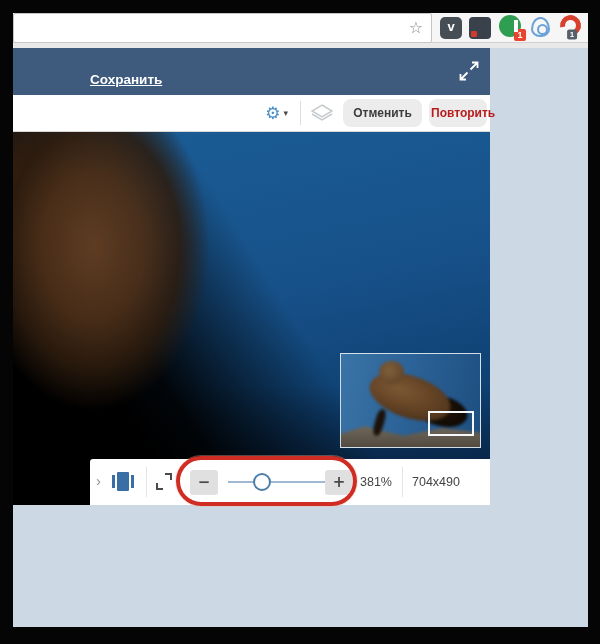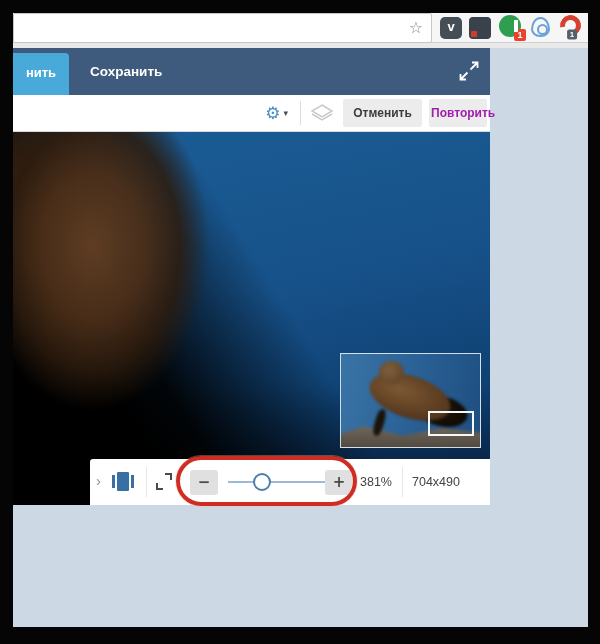--- a/index.html
+++ b/index.html
@@ -20,31 +20,31 @@
   .badge-red{position:absolute;right:-5px;bottom:-4px;min-width:12px;height:12px;background:#e8442e;border-radius:2px;color:#fff;font-size:9px;font-weight:bold;text-align:center;line-height:12px;padding:0 1px;}
   .ext-drop{left:531px;top:17px;width:19px;height:20px;border:2px solid #6aa2d8;border-radius:50% 50% 48% 48% / 62% 62% 40% 40%;}
   .ext-drop::after{content:"";position:absolute;left:4px;top:5px;width:7px;height:7px;border:2px solid #6aa2d8;border-radius:50%;}
   .ext-red{left:560px;top:15px;width:21px;height:21px;border:5px solid #d6402c;border-radius:50%;border-bottom-color:transparent;transform:rotate(35deg);}
   .badge-dark{position:absolute;right:-6px;bottom:-6px;min-width:10px;height:10px;background:#57606a;border-radius:2px;color:#fff;font-size:8px;font-weight:bold;text-align:center;line-height:10px;transform:rotate(-35deg);}
 
   
   .pagebg{position:absolute;left:13px;top:48px;width:575px;height:579px;background:#ccd8e3;}
   .ed-header{position:absolute;left:13px;top:48px;width:477px;height:47px;background:#3e5b7d;}
   .ed-tab{position:absolute;left:0;top:5px;width:56px;height:42px;background:#49a9d9;border-radius:0 4px 0 0;color:#fff;font-weight:bold;font-size:13px;line-height:40px;text-align:center;}
-  .ed-save{position:absolute;left:77px;top:0;height:47px;line-height:47px;color:#fff;font-weight:bold;font-size:13.5px;}
+  .ed-save{position:absolute;left:77px;top:8px;height:47px;line-height:47px;color:#fff;font-weight:bold;font-size:13.5px;text-decoration:underline;}
   .ed-expand{position:absolute;right:10px;top:12px;width:22px;height:22px;}
 
   .ed-toolbar{position:absolute;left:13px;top:95px;width:477px;height:37px;background:#fff;border-bottom:1px solid #d8d8d8;display:flex;align-items:center;justify-content:flex-end;padding-right:2px;}
   .gear{color:#4a8fc7;font-size:17px;font-family:"DejaVu Sans",sans-serif;margin-right:3px;}
   .caret{color:#4a4a4a;font-size:9px;margin-right:12px;font-family:"DejaVu Sans",sans-serif;}
   .tb-div{width:1px;height:24px;background:#ddd;margin-right:10px;}
   .layers{margin-right:10px;display:block;}
-  .btn{height:28px;background:#ececec;border:none;border-radius:2px;font-size:12px;font-weight:bold;padding:0 10px;margin-right:7px;}
+  .btn{height:28px;background:#ececec;border:none;border-radius:8px;font-size:12px;font-weight:bold;padding:0 10px;margin-right:7px;}
   .btn-undo{color:#3c3c3c;width:79px;}
-  .btn-redo{color:#a21caf;width:58px;padding:0 2px;margin-right:1px;}
+  .btn-redo{color:#b91c1c;width:58px;padding:0 2px;margin-right:1px;}
 
   
   .canvas{position:absolute;left:13px;top:132px;width:477px;height:373px;
     background:
       radial-gradient(ellipse 150px 210px at 80px 115px, rgba(97,62,35,.97) 0%, rgba(76,47,25,.93) 35%, rgba(45,28,14,.85) 58%, rgba(15,9,4,0) 78%),
       radial-gradient(ellipse 170px 150px at 0px 40px, rgba(54,33,17,.95), rgba(0,0,0,0) 72%),
       linear-gradient(58deg, #000 24%, rgba(0,0,0,.92) 32%, rgba(0,0,0,0) 56%),
       linear-gradient(to top, rgba(2,6,16,.55), rgba(0,0,0,0) 32%),
       linear-gradient(168deg, #1b5d96 0%, #175189 45%, #0f4274 72%, #0b3360 100%);
   }
@@ -103,21 +103,20 @@
   </div>
   <div class="ext ext-drop"></div>
   <div class="ext ext-red">
     <span class="badge-dark">1</span>
   </div>
   <div class="chrome-strip"></div>
 
   <div class="pagebg"></div>
 
   <div class="ed-header">
-    <div class="ed-tab">нить</div>
     <div class="ed-save">Сохранить</div>
     <svg class="ed-expand" viewBox="0 0 22 22">
       <path d="M12.5 9.5 L19.5 2.5 M14 2.5 H19.5 V8" fill="none" stroke="#ffffff" stroke-width="1.8"></path>
       <path d="M9.5 12.5 L2.5 19.5 M8 19.5 H2.5 V14" fill="none" stroke="#ffffff" stroke-width="1.8"></path>
     </svg>
   </div>
 
   <div class="ed-toolbar">
     <span class="gear">⚙</span>
     <span class="caret">▾</span>

